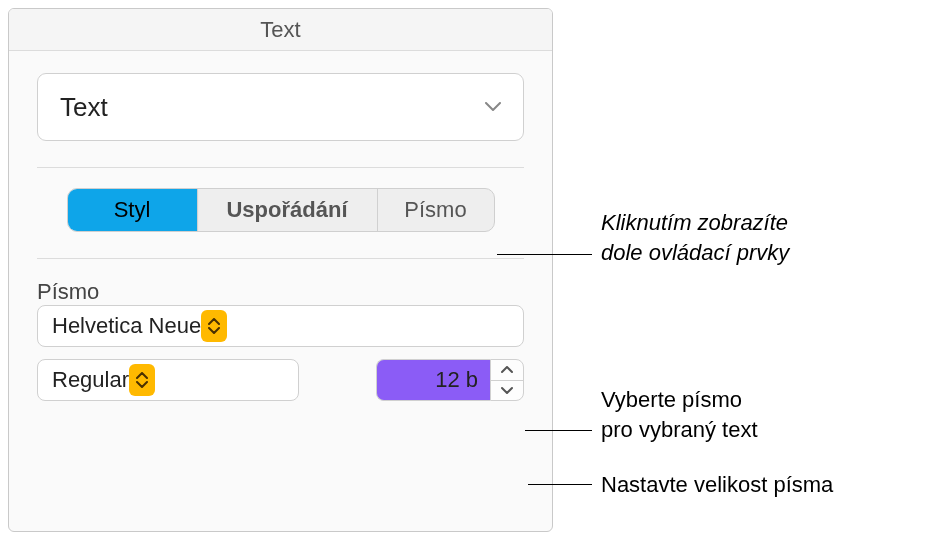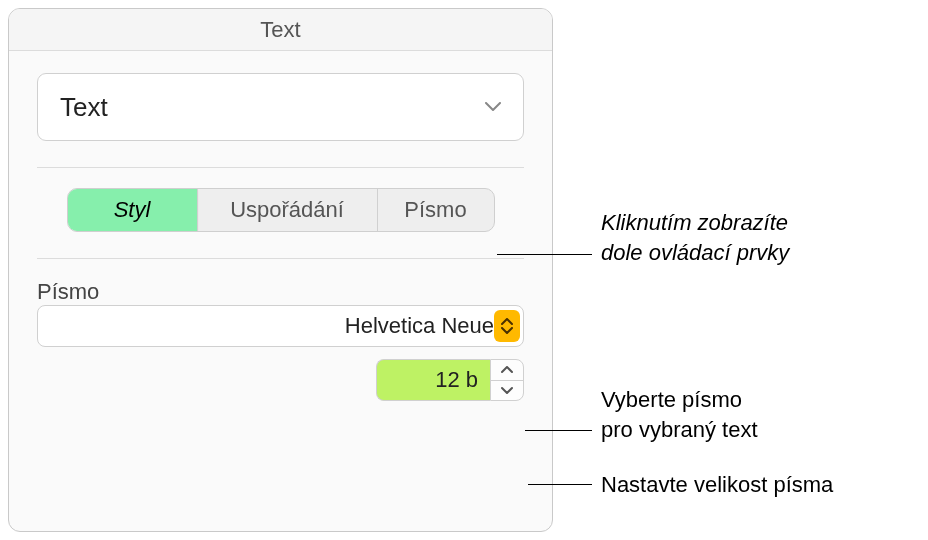--- a/index.html
+++ b/index.html
@@ -12,21 +12,21 @@
     position: relative;
     color: #222;
   }
   .panel {
     position: absolute;
     left: 8px;
     top: 8px;
     width: 545px;
     height: 524px;
     border: 1px solid #c9c9c9;
-    border-radius: 12px;
+    border-radius: 6px;
     background: #fafafa;
     overflow: hidden;
   }
   .panel-title {
     text-align: center;
     font-size: 22px;
     line-height: 42px;
     height: 42px;
     color: #555;
     border-bottom: 1px solid #dcdcdc;
@@ -75,48 +75,47 @@
     display: flex;
     align-items: center;
     justify-content: center;
     font-size: 22px;
     color: #555;
     cursor: pointer;
     border-right: 1px solid #d0d0d0;
   }
   .seg-item:last-child { border-right: none; }
   .seg-item.sel {
-    background: #86efac;
+    background: #0ea5e9;
     color: #000;
     font-weight: 500;
     box-shadow: 0 1px 2px rgba(0,0,0,0.05);
-    font-style: italic;
   }
   .seg-1 { width: 130px; }
-  .seg-2 { width: 180px; }
+  .seg-2 { width: 180px; font-weight: bold; }
   .seg-3 { flex: 1; }
   .section-label {
     font-size: 22px;
     color: #444;
     margin-top: 2px;
   }
   .font-row {
     display: flex;
     align-items: center;
     gap: 10px;
     margin-bottom: 12px;
   }
   .popup {
     height: 42px;
     border: 1px solid #d0d0d0;
     border-radius: 8px;
     background: #fff;
     display: flex;
     align-items: center;
-    justify-content: flex-end;
+    justify-content: flex-start;
     padding: 0 3px 0 14px;
     cursor: pointer;
   }
   .popup-label {
     font-size: 22px;
     color: #222;
   }
   .popup-arrows {
     width: 26px;
     height: 32px;
@@ -134,21 +133,21 @@
   .size-group {
     display: flex;
     align-items: center;
   }
   .size-field {
     width: 114px;
     height: 42px;
     border: 1px solid #d0d0d0;
     border-right: none;
     border-radius: 8px 0 0 8px;
-    background: #bef264;
+    background: #8b5cf6;
     display: flex;
     align-items: center;
     justify-content: flex-end;
     padding-right: 12px;
     font-size: 22px;
     color: #222;
     cursor: text;
   }
   .stepper {
     width: 34px;
@@ -227,20 +226,31 @@
               <path d="M1 6 L6 1 L11 6" fill="none" stroke="#4a3000" stroke-width="2" stroke-linecap="round" stroke-linejoin="round"></path>
             </svg>
           <svg width="12" height="7" viewBox="0 0 12 7">
               <path d="M1 1 L6 6 L11 1" fill="none" stroke="#4a3000" stroke-width="2" stroke-linecap="round" stroke-linejoin="round"></path>
             </svg>
         </span>
       </div>
     </div>
 
     <div class="font-row">
+      <div class="popup font-style">
+        <span class="popup-label">Regular</span>
+        <span class="popup-arrows">
+          <svg width="12" height="7" viewBox="0 0 12 7">
+              <path d="M1 6 L6 1 L11 6" fill="none" stroke="#4a3000" stroke-width="2" stroke-linecap="round" stroke-linejoin="round"></path>
+            </svg>
+          <svg width="12" height="7" viewBox="0 0 12 7">
+              <path d="M1 1 L6 6 L11 1" fill="none" stroke="#4a3000" stroke-width="2" stroke-linecap="round" stroke-linejoin="round"></path>
+            </svg>
+        </span>
+      </div>
       <div style="flex:1"></div>
       <div class="size-group">
         <div class="size-field">
           <span>12 b</span>
         </div>
         <div class="stepper">
           <div class="step-btn">
             <svg width="12" height="8" viewBox="0 0 12 8">
                 <path d="M1 6 L6 1 L11 6" fill="none" stroke="#555" stroke-width="2" stroke-linecap="round" stroke-linejoin="round"></path>
               </svg>

